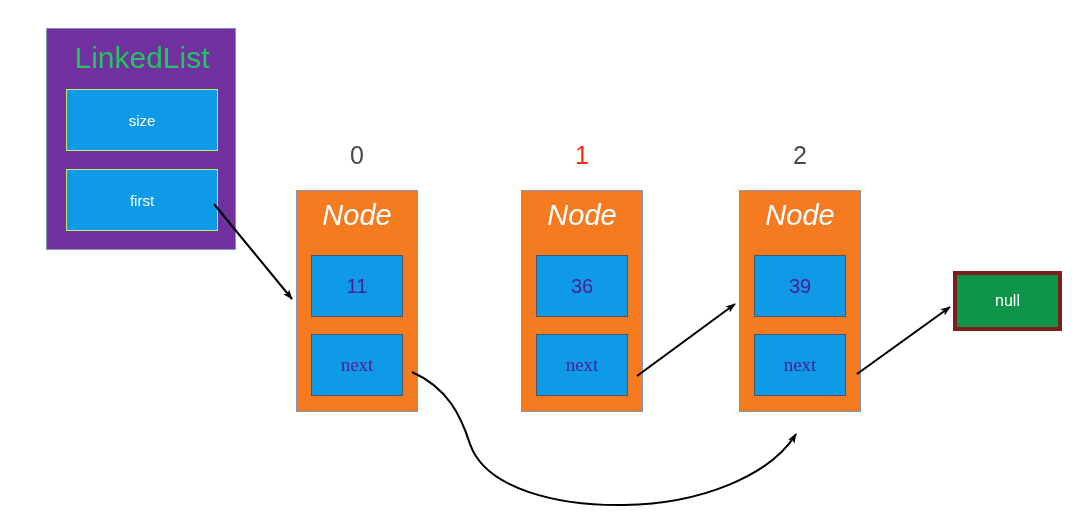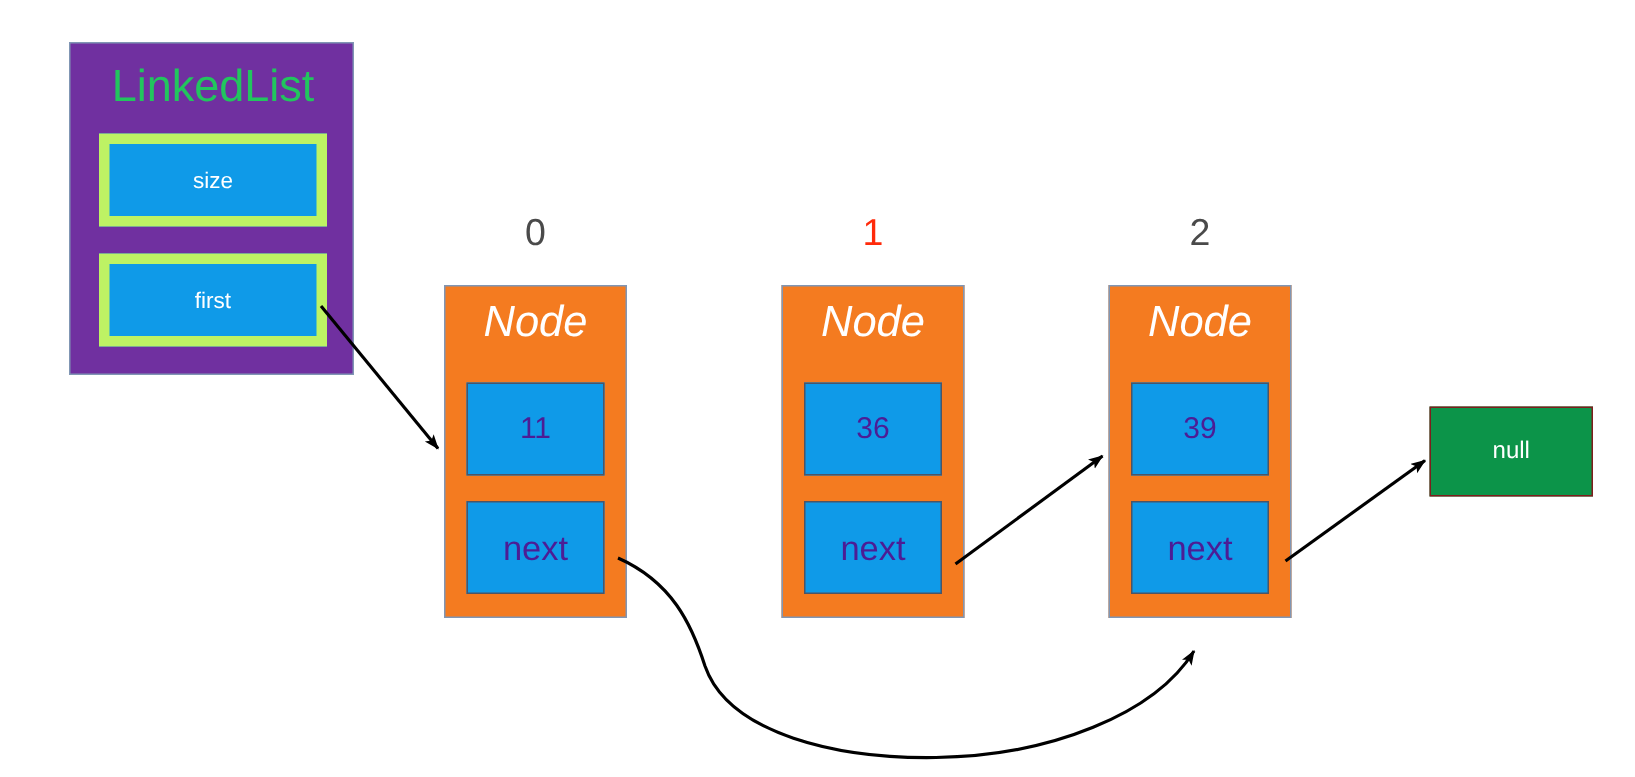--- a/index.html
+++ b/index.html
@@ -39,21 +39,21 @@
     font-size: 30px;
     line-height: 34px;
     letter-spacing: 0px;
   }
   .ll-field {
     position: absolute;
     left: 19px;
     width: 152px;
     height: 62px;
     background: #0f9ae8;
-    border: 7px solid #bef264;
+    border: 1px solid #bef264;
     box-sizing: border-box;
     color: #ffffff;
     font-size: 15px;
     display: flex;
     align-items: center;
     justify-content: center;
   }
   .ll-field.f0 { top: 60px; }
   .ll-field.f1 { top: 140px; text-align: center; }
 
@@ -84,42 +84,42 @@
     height: 62px;
     background: #0f9ae8;
     border: 1px solid #4a5568;
     box-sizing: border-box;
     color: #4c1d95;
     display: flex;
     align-items: center;
     justify-content: center;
   }
   .node-field.val  { top: 64px; font-size: 20px; }
-  .node-field.nxt  { top: 143px; font-size: 23px; }
+  .node-field.nxt  { top: 143px; font-size: 19px; font-family: Liberation Serif, serif; }
 
   
   .idx {
     position: absolute;
     top: 140px;
     width: 122px;
     text-align: center;
     font-size: 25px;
     line-height: 30px;
     color: #4a4a4a;
   }
   .idx.hl { color: #FF2A0A; }
 
   
   .null-box {
     left: 953px;
     top: 271px;
     width: 109px;
     height: 60px;
     background: #0C9449;
-    border: 1px solid #7f1d1d;
+    border: 4px solid #7f1d1d;
     box-sizing: border-box;
     color: #ffffff;
     font-size: 16px;
     display: flex;
     align-items: center;
     justify-content: center;
   }
 
   
   #arrows {

